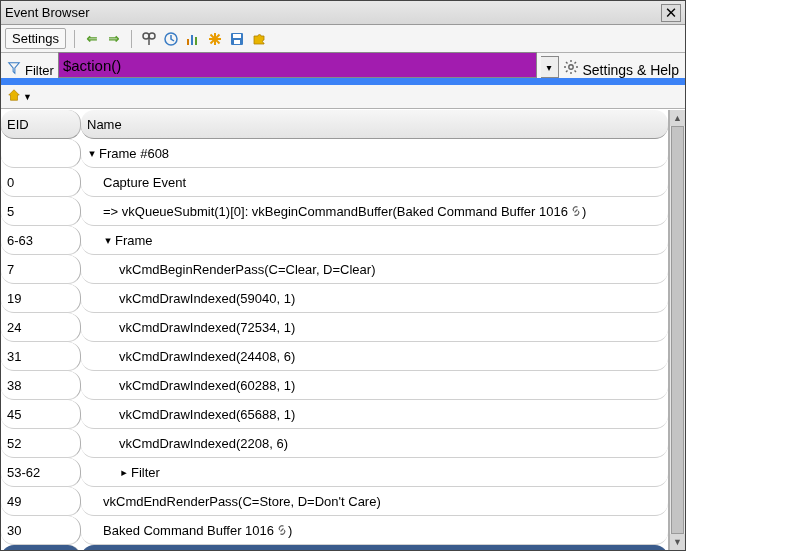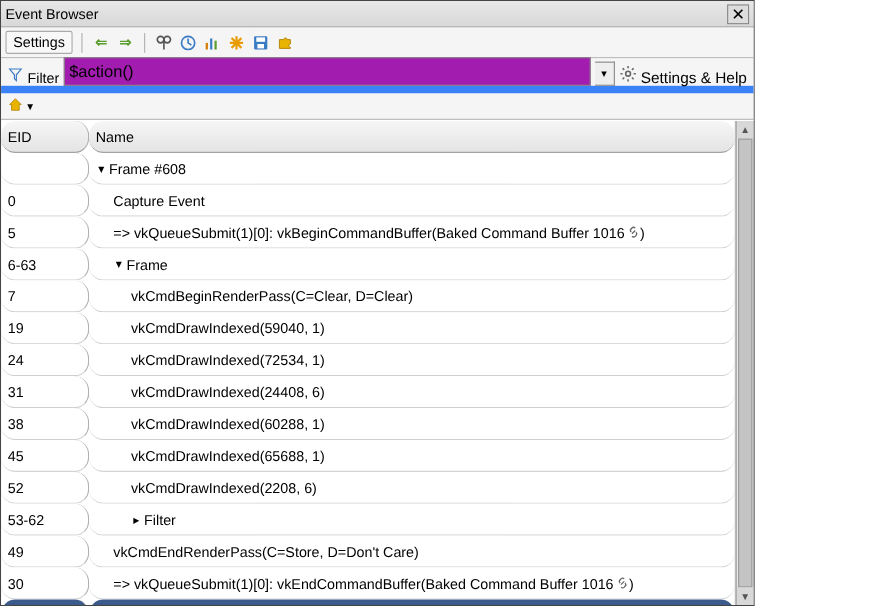--- a/index.html
+++ b/index.html
@@ -177,21 +177,20 @@
             <span>vkCmdDrawIndexed(2208, 6)</span>
           </div></div>
         <div style="display: contents;"><div class="cell eid">53-62</div><div class="cell indent2">
             <span class="disc">▸</span>
             <span>Filter</span>
           </div></div>
         <div style="display: contents;"><div class="cell eid">49</div><div class="cell indent1">
             <span>vkCmdEndRenderPass(C=Store, D=Don't Care)</span>
           </div></div>
         <div style="display: contents;"><div class="cell eid">30</div><div class="cell indent1">
-            <span>=&gt; vkQueueSubmit(1)[0]: vkEndCommandBuffer(</span>
             <span class="bold"> Baked Command Buffer 1016</span>
             <span class="linkicon">
               <svg viewBox="0 0 16 16">
                 <path d="M6 10 L10 6 M5 8 a3 3 0 0 1 0-4 l1-1 a3 3 0 0 1 4 0 M11 8 a3 3 0 0 1 0 4 l-1 1 a3 3 0 0 1-4 0" fill="none" stroke="currentColor" stroke-width="1.6"></path>
               </svg>
             </span>
             <span>)</span>
           </div></div>
         <div class="selected" style="display: contents;"><div class="cell eid">67</div><div class="cell indent1"></div></div>
       </div>

